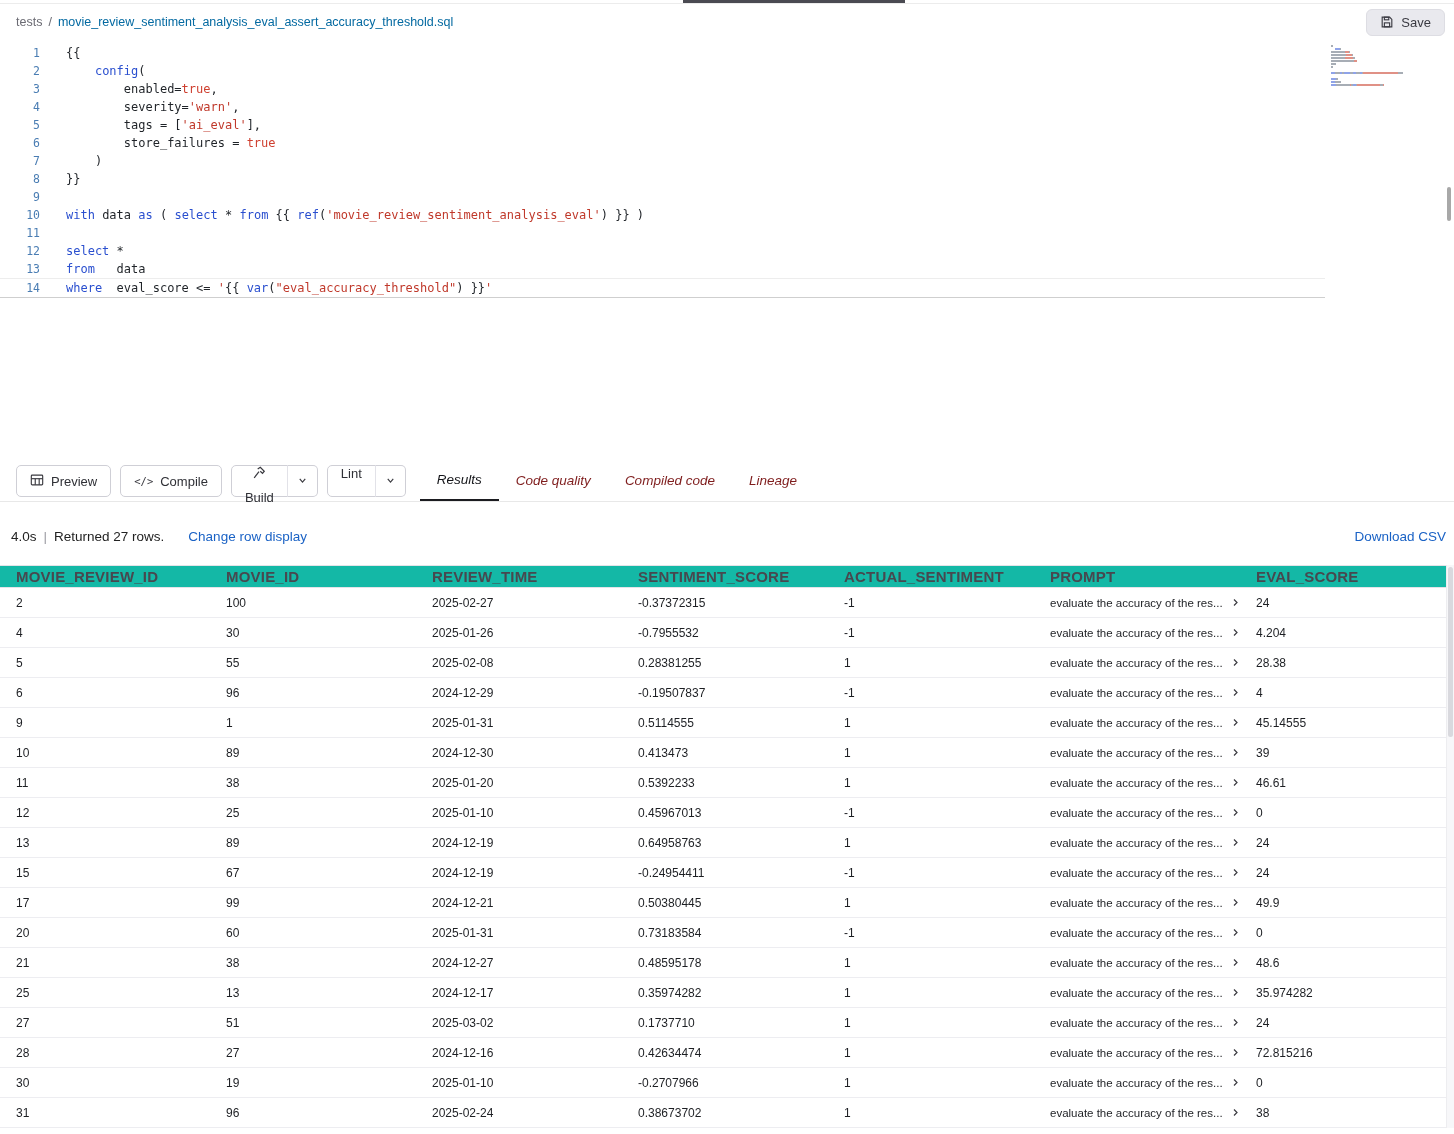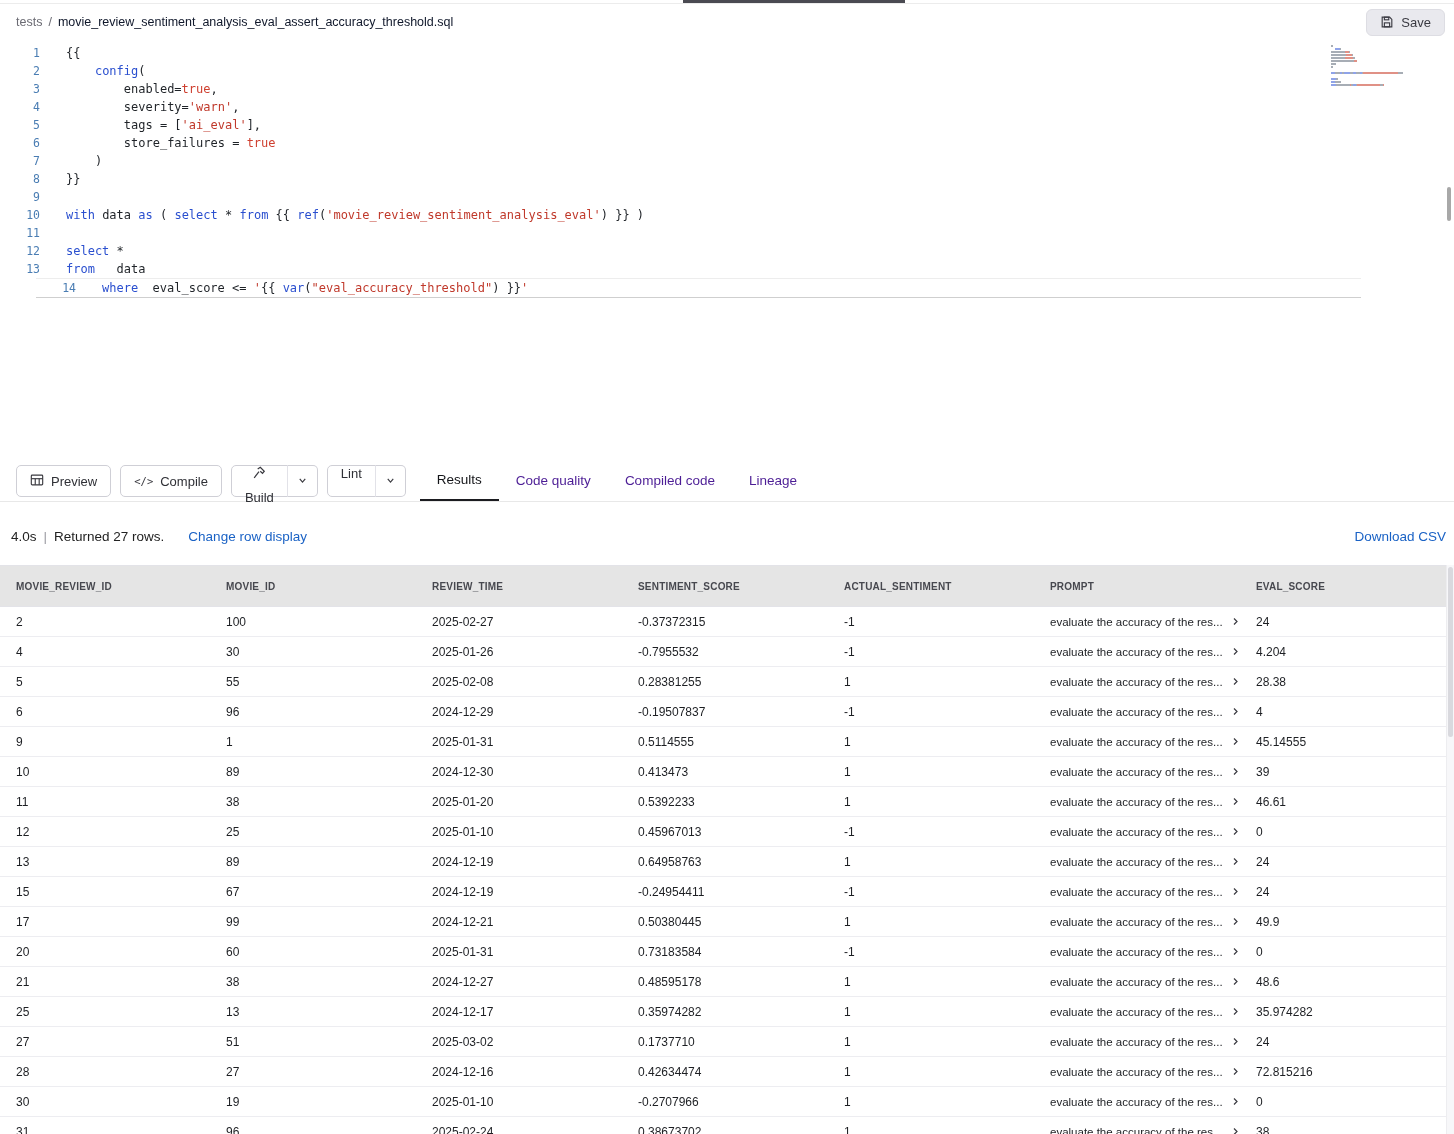--- a/index.html
+++ b/index.html
@@ -4,66 +4,66 @@
 <style>
   html,body{margin:0;padding:0;background:#fff;width:1454px;height:1134px;overflow:hidden;
     font-family:"Liberation Sans",sans-serif;color:#24262b;-webkit-font-smoothing:antialiased;}
   
   .top-edge{height:3px;position:relative;background:#fff;border-bottom:1px solid #ececec;}
   .top-edge .seg{position:absolute;left:683px;top:0;width:222px;height:3px;background:#4a4a52;}
   
   .topbar{height:36px;display:flex;align-items:center;justify-content:space-between;
     padding:0 9px 0 16px;background:#fff;}
   .breadcrumb{font-size:12.5px;color:#6b6b73;display:flex;gap:6px;align-items:center;}
-  .breadcrumb .file{color:#0f172a;}
+  .breadcrumb .file{color:#0369a1;}
   .save-btn{display:flex;align-items:center;gap:7px;background:#e9e9ee;border:1px solid #dddde3;
     border-radius:6px;padding:5px 13px;font-size:13px;color:#3a3a42;cursor:pointer;font-family:inherit;}
   .save-btn svg{display:block;}
   
   .editor{position:relative;height:415px;font-family:"DejaVu Sans Mono",monospace;
     font-size:12px;line-height:18px;padding-top:4px;background:#fff;}
   .code-line{display:flex;min-height:18px;white-space:pre;}
-  .code-line.current{width:1325px;box-sizing:border-box;border-top:1px solid #ededed;border-bottom:1px solid #cfcfcf;margin-left:36px;}
+  .code-line.current{width:1325px;box-sizing:border-box;border-top:1px solid #ededed;border-bottom:1px solid #cfcfcf;}
   .line-num{flex:0 0 40px;width:40px;text-align:right;color:#4a7db3;font-size:11.5px;user-select:none;}
   .line-text{padding-left:26px;color:#1f2328;}
   .tok-p{color:#1f2328;}
   .tok-k{color:var(--keyword,#2a4fcf);}
   .tok-s{color:var(--string,#c0392b);}
   .tok-b{color:var(--boolean,#cf4030);}
   .minimap{position:absolute;top:5px;right:9px;width:114px;}
   .mm-line{height:2px;margin-bottom:1px;display:flex;}
   .mm-seg{display:inline-block;height:2px;}
   .mm-p{background:#a7adb5;} .mm-k{background:#8fa3e8;} .mm-s{background:#e09186;} .mm-b{background:#e09186;}
   .editor-scroll{position:absolute;right:3px;top:147px;width:4px;height:34px;background:#a8a8a8;border-radius:2px;}
   
   .toolbar{height:42px;position:relative;border-bottom:1px solid #e8e8e8;display:flex;align-items:flex-start;}
   .btn-group{display:flex;gap:9px;align-items:center;margin:6px 0 0 16px;}
   .btn{display:flex;align-items:center;gap:7px;background:#fff;border:1px solid #cfcfd6;border-radius:5px;
     height:32px;padding:0 13px;font-size:13px;color:#2f3036;cursor:pointer;font-family:inherit;box-sizing:border-box;}
   .split{display:flex;}
   .split .btn.main{border-radius:5px 0 0 5px;flex-direction:column;}
   .split .btn.arrow{border-radius:0 5px 5px 0;border-left:1px solid #e2e2e8;margin-left:-1px;padding:0 9px;}
   .code-glyph{font-family:"DejaVu Sans Mono",monospace;font-size:10.5px;color:#3a3a40;}
-  .tabs{display:flex;margin-left:14px;height:42px;}
-  .tab{display:flex;align-items:center;padding:0 17px;font-size:13.5px;color:#4c1d95;cursor:pointer;
+  .tabs{display:flex;margin-left:14px;height:42px;font-style:italic;}
+  .tab{display:flex;align-items:center;padding:0 17px;font-size:13.5px;color:#7f1d1d;cursor:pointer;
     box-sizing:border-box;height:42px;}
   .tab.active{color:#141519;border-bottom:2px solid #1b1c20;}
   
   .statusbar{height:63px;box-sizing:border-box;display:flex;align-items:center;justify-content:space-between;
     padding:6px 8px 0 11px;font-size:13.5px;color:#222;}
   .status-left{display:flex;align-items:center;gap:7px;}
   .link{color:var(--link,#1a62c5);text-decoration:none;cursor:pointer;margin-left:8px;}
   .status-left .link{margin-left:17px;}
   .pipe{color:#9a9aa2;}
   
   .results{position:relative;}
   .grid-header,.trow{display:grid;grid-template-columns:210px 206px 206px 206px 206px 206px 1fr;
     align-items:center;padding-left:16px;box-sizing:border-box;}
-  .grid-header{height:42px;background:#e5e5e5;border-top:1px solid #e3e3e8;border-bottom:1px solid #e3e3e8;
-    font-size:10px;color:#47484f;letter-spacing:.2px;font-weight:bold;}
+  .grid-header{height:23px;background:#14b8a6;border-top:1px solid #e3e3e8;border-bottom:1px solid #e3e3e8;
+    font-size:15px;color:#47484f;letter-spacing:.2px;font-weight:bold;}
   .trow{height:30px;border-bottom:1px solid #ededf1;font-size:12px;color:#1d1f23;background:#fff;}
   .tcell{overflow:hidden;white-space:nowrap;text-overflow:ellipsis;padding-right:10px;}
   .prompt-cell{display:flex;align-items:center;gap:8px;font-size:11.5px;}
   .prompt-cell .chev{display:flex;align-items:center;cursor:pointer;}
   .table-scroll{position:absolute;right:0;top:0;bottom:0;width:7px;background:#f7f7f9;border-left:1px solid #ededf0;}
   .table-scroll .thumb{position:absolute;top:2px;right:1px;width:5px;height:170px;background:#d9d9de;border-radius:3px;}
 </style>
 </head>
 <body>
 

